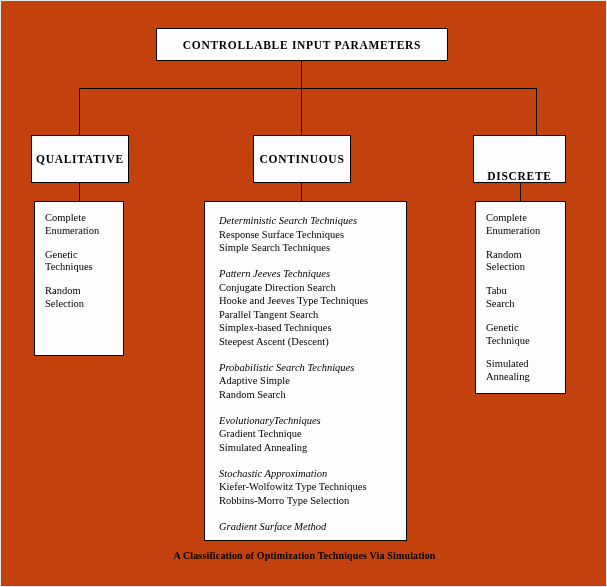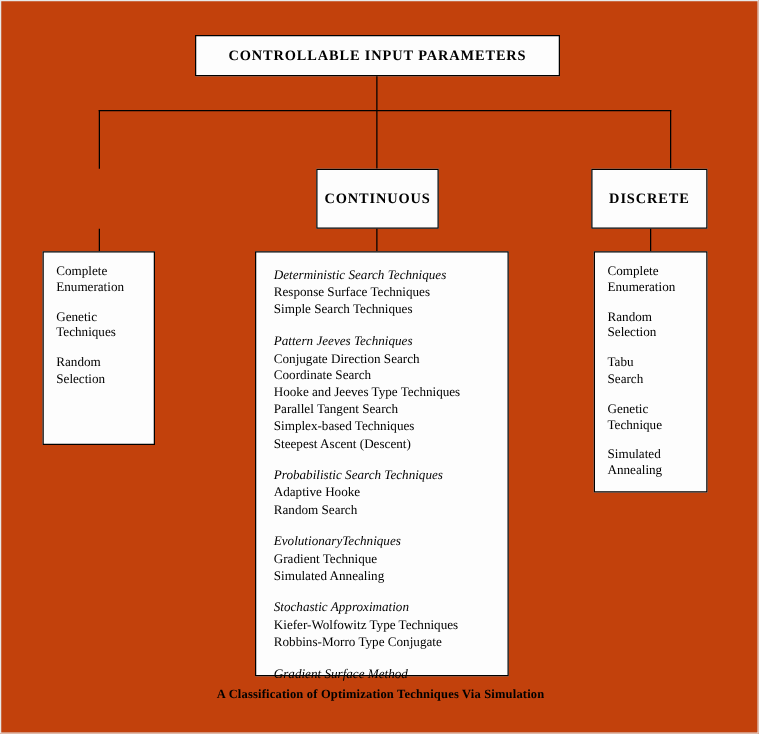--- a/index.html
+++ b/index.html
@@ -52,21 +52,21 @@
 
   
   .cat-box {
     height: 48px;
     display: flex;
     align-items: center;
     justify-content: center;
   }
   #cat-qualitative { left: 30px;  top: 134px; width: 98px;  }
   #cat-continuous  { left: 252px; top: 134px; width: 98px;  }
-  #cat-discrete    { left: 472px; top: 134px; width: 93px;  }
+  #cat-discrete    { left: 472px; top: 134px; width: 93px; align-items: flex-end;  }
   .cat-box .node-title { font-size: 11.5px; letter-spacing: 0.7px; }
 
   
   .conn {
     position: absolute;
     background: #000;
   }
   .vline { width: 1px; }
   .hline { height: 1px; }
 
@@ -130,20 +130,23 @@
   <div id="root-box" class="node-box">
     <span class="node-title">CONTROLLABLE INPUT PARAMETERS</span>
   </div>
 
   <div class="conn vline" id="conn-root-down"></div>
   <div class="conn hline" id="conn-bus"></div>
   <div class="conn vline" id="conn-left-down"></div>
   <div class="conn vline" id="conn-mid-down"></div>
   <div class="conn vline" id="conn-right-down"></div>
 
+  <div id="cat-qualitative" class="node-box cat-box">
+    <span class="node-title">QUALITATIVE</span>
+  </div>
   <div id="cat-continuous" class="node-box cat-box">
     <span class="node-title">CONTINUOUS</span>
   </div>
   <div id="cat-discrete" class="node-box cat-box">
     <span class="node-title">DISCRETE</span>
   </div>
 
   <div class="conn vline" id="conn-left-leaf"></div>
   <div class="conn vline" id="conn-mid-leaf"></div>
   <div class="conn vline" id="conn-right-leaf"></div>
@@ -164,40 +167,39 @@
     </div>
   <div id="leaf-continuous" class="node-box leaf-box">
       <div class="leaf-group">
         <div class="group-heading">Deterministic Search Techniques</div>
         <div class="leaf-line">Response Surface Techniques</div>
         <div class="leaf-line">Simple Search Techniques</div>
       </div>
       <div class="leaf-group">
         <div class="group-heading">Pattern Jeeves Techniques</div>
         <div class="leaf-line">Conjugate Direction Search</div>
-        <div class="leaf-line">Coordinate Search</div>
         <div class="leaf-line">Hooke and Jeeves Type Techniques</div>
         <div class="leaf-line">Parallel Tangent Search</div>
         <div class="leaf-line">Simplex-based Techniques</div>
         <div class="leaf-line">Steepest Ascent (Descent)</div>
       </div>
       <div class="leaf-group">
         <div class="group-heading">Probabilistic Search Techniques</div>
-        <div class="leaf-line">Adaptive Hooke</div>
+        <div class="leaf-line">Adaptive Simple</div>
         <div class="leaf-line">Random Search</div>
       </div>
       <div class="leaf-group">
         <div class="group-heading">EvolutionaryTechniques</div>
         <div class="leaf-line">Gradient Technique</div>
         <div class="leaf-line">Simulated Annealing</div>
       </div>
       <div class="leaf-group">
         <div class="group-heading">Stochastic Approximation</div>
         <div class="leaf-line">Kiefer-Wolfowitz Type Techniques</div>
-        <div class="leaf-line">Robbins-Morro Type Conjugate</div>
+        <div class="leaf-line">Robbins-Morro Type Selection</div>
       </div>
       <div class="leaf-group">
         <div class="group-heading">Gradient Surface Method</div>
       </div>
     </div>
   <div id="leaf-discrete" class="node-box leaf-box">
       <div class="leaf-group">
         <div class="leaf-line">Complete</div>
         <div class="leaf-line">Enumeration</div>
       </div>

